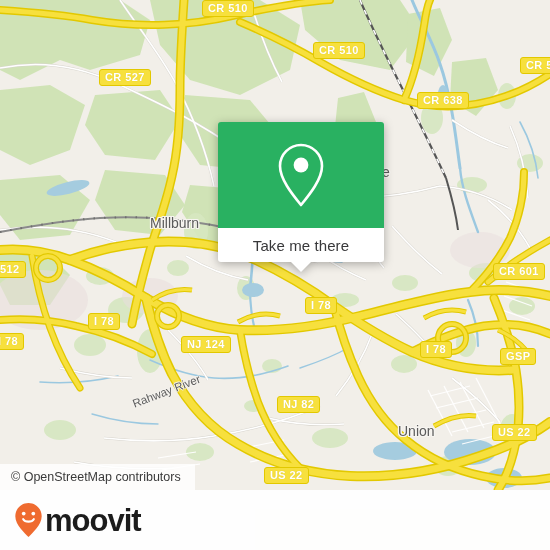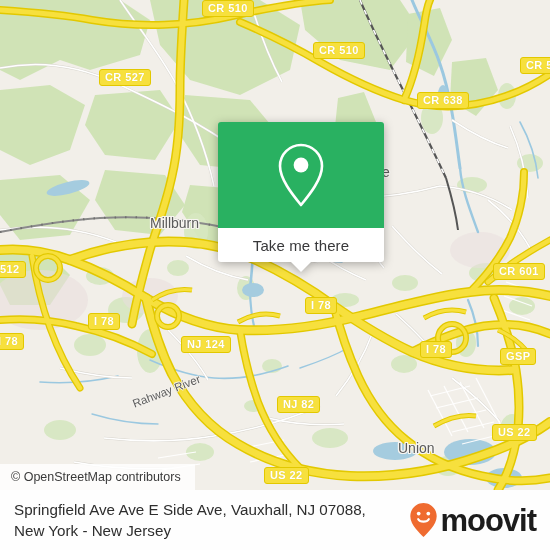--- a/index.html
+++ b/index.html
@@ -412,21 +412,21 @@
     <div class="shield" style="left:305px; top:297px;">I 78</div>
     <div class="shield" style="left:-8px;  top:333px;">I 78</div>
     <div class="shield" style="left:420px; top:341px;">I 78</div>
     <div class="shield" style="left:500px; top:348px;">GSP</div>
     <div class="shield" style="left:242px; top:396px;margin-left:35px;">NJ 82</div>
     <div class="shield" style="left:492px; top:424px;">US 22</div>
     <div class="shield" style="left:264px; top:467px;">US 22</div>
 
     <div class="place-label" style="left:134px; top:215px;margin-left:16px;">Millburn</div>
     <div class="place-label" style="left:358px; top:164px;">there</div>
-    <div class="place-label" style="left:398px; top:423px;margin-top:17px;">Union</div>
+    <div class="place-label" style="left:398px; top:423px;">Union</div>
 
     <div class="river-label" style="left:133px; top:398px;">Rahway River</div>
 
     <div id="popup">
       <div id="popup-head">
         <svg width="58" height="70" viewBox="0 0 58 70">
           <path d="M29 5 C17.4 5 8 14.4 8 26 C8 39 20 54 29 65 C38 54 50 39 50 26 C50 14.4 40.6 5 29 5 Z" fill="none" stroke="#ffffff" stroke-width="2.6" stroke-linejoin="round"></path>
           <circle cx="29" cy="25" r="7.4" fill="#ffffff"></circle>
         </svg>
       </div>
@@ -435,24 +435,20 @@
         <div id="popup-tip"></div>
       </div>
     </div>
 
     <div id="attribution">
       <span>© OpenStreetMap contributors</span>
     </div>
   </div>
 
   <div id="footer">
-    <div id="footer-text">
-      <span>Springfield Ave Ave E Side Ave, Vauxhall, NJ 07088,</span><br>
-      <span>New York - New Jersey</span>
-    </div>
     <div id="brand">
       <svg width="29" height="36" viewBox="0 0 29 36">
         <path d="M14.5 1 C7.2 1 1.3 6.9 1.3 14.2 C1.3 23 11 31.2 14.5 35 C18 31.2 27.7 23 27.7 14.2 C27.7 6.9 21.8 1 14.5 1 Z" fill="#ef6b30"></path>
         <circle cx="9.7" cy="11.6" r="1.85" fill="#ffffff"></circle>
         <circle cx="19.3" cy="11.6" r="1.85" fill="#ffffff"></circle>
         <path d="M9.2 17.2 C11.0 20.4 18.0 20.4 19.8 17.2" fill="none" stroke="#ffffff" stroke-width="2.1" stroke-linecap="round"></path>
       </svg>
       <span id="brand-word">moovit</span>
     </div>
   </div>

